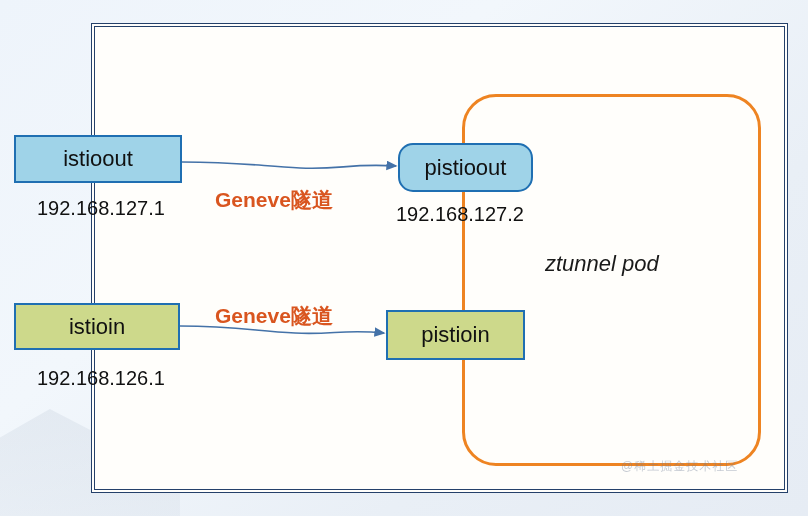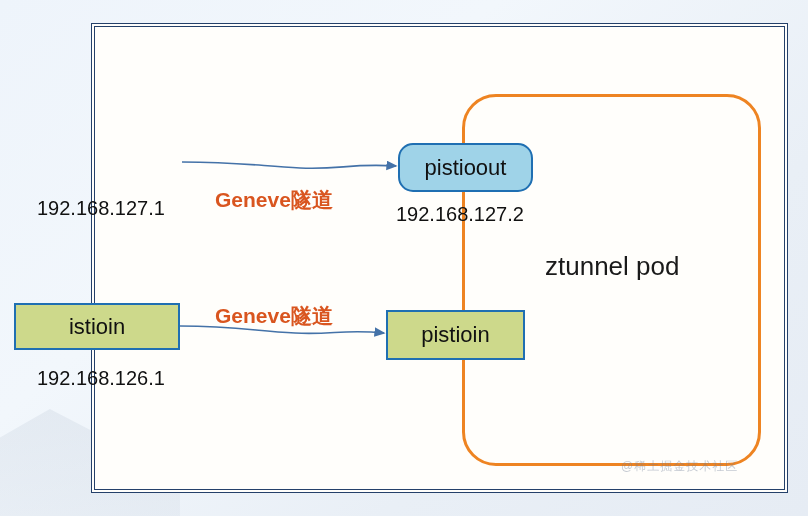--- a/index.html
+++ b/index.html
@@ -62,23 +62,24 @@
     height: 372px;
     border: 3px solid #ee8422;
     border-radius: 34px;
     box-sizing: border-box;
     background: transparent;
   }
   #ztunnel-label {
     position: absolute;
     left: 545px;
     top: 251px;
-    font-size: 26px;
+    font-size: 22px;
     color: #1a1a1a;
     white-space: nowrap;
+    font-style: italic;
   }
   
   .nodebox {
     position: absolute;
     box-sizing: border-box;
     border: 2px solid #1f6fb2;
     display: flex;
     align-items: center;
     justify-content: center;
     font-size: 22px;
@@ -149,20 +150,23 @@
       <marker id="arrowhead" markerWidth="7" markerHeight="7" refX="6" refY="3" orient="auto">
         <polygon points="0 0, 7 3, 0 6" fill="#4472a8"></polygon>
       </marker>
     </defs>
 
     <path d="M 182 162 C 240 162, 260 166, 300 168 C 340 170, 350 163, 396 166" fill="none" stroke="#4472a8" stroke-width="1.6" marker-end="url(#arrowhead)"></path>
 
     <path d="M 180 326 C 235 326, 255 331, 295 333 C 332 335, 344 329, 384 333" fill="none" stroke="#4472a8" stroke-width="1.6" marker-end="url(#arrowhead)"></path>
   </svg>
 
+  <div class="nodebox blue" id="box-istioout">
+    <span>istioout</span>
+  </div>
   <div class="ip-label" id="ip-istioout">192.168.127.1</div>
 
   <div class="nodebox blue" id="box-pistioout">
     <span>pistioout</span>
   </div>
   <div class="ip-label" id="ip-pistioout">192.168.127.2</div>
 
   <div class="nodebox green" id="box-istioin">
     <span>istioin</span>
   </div>

